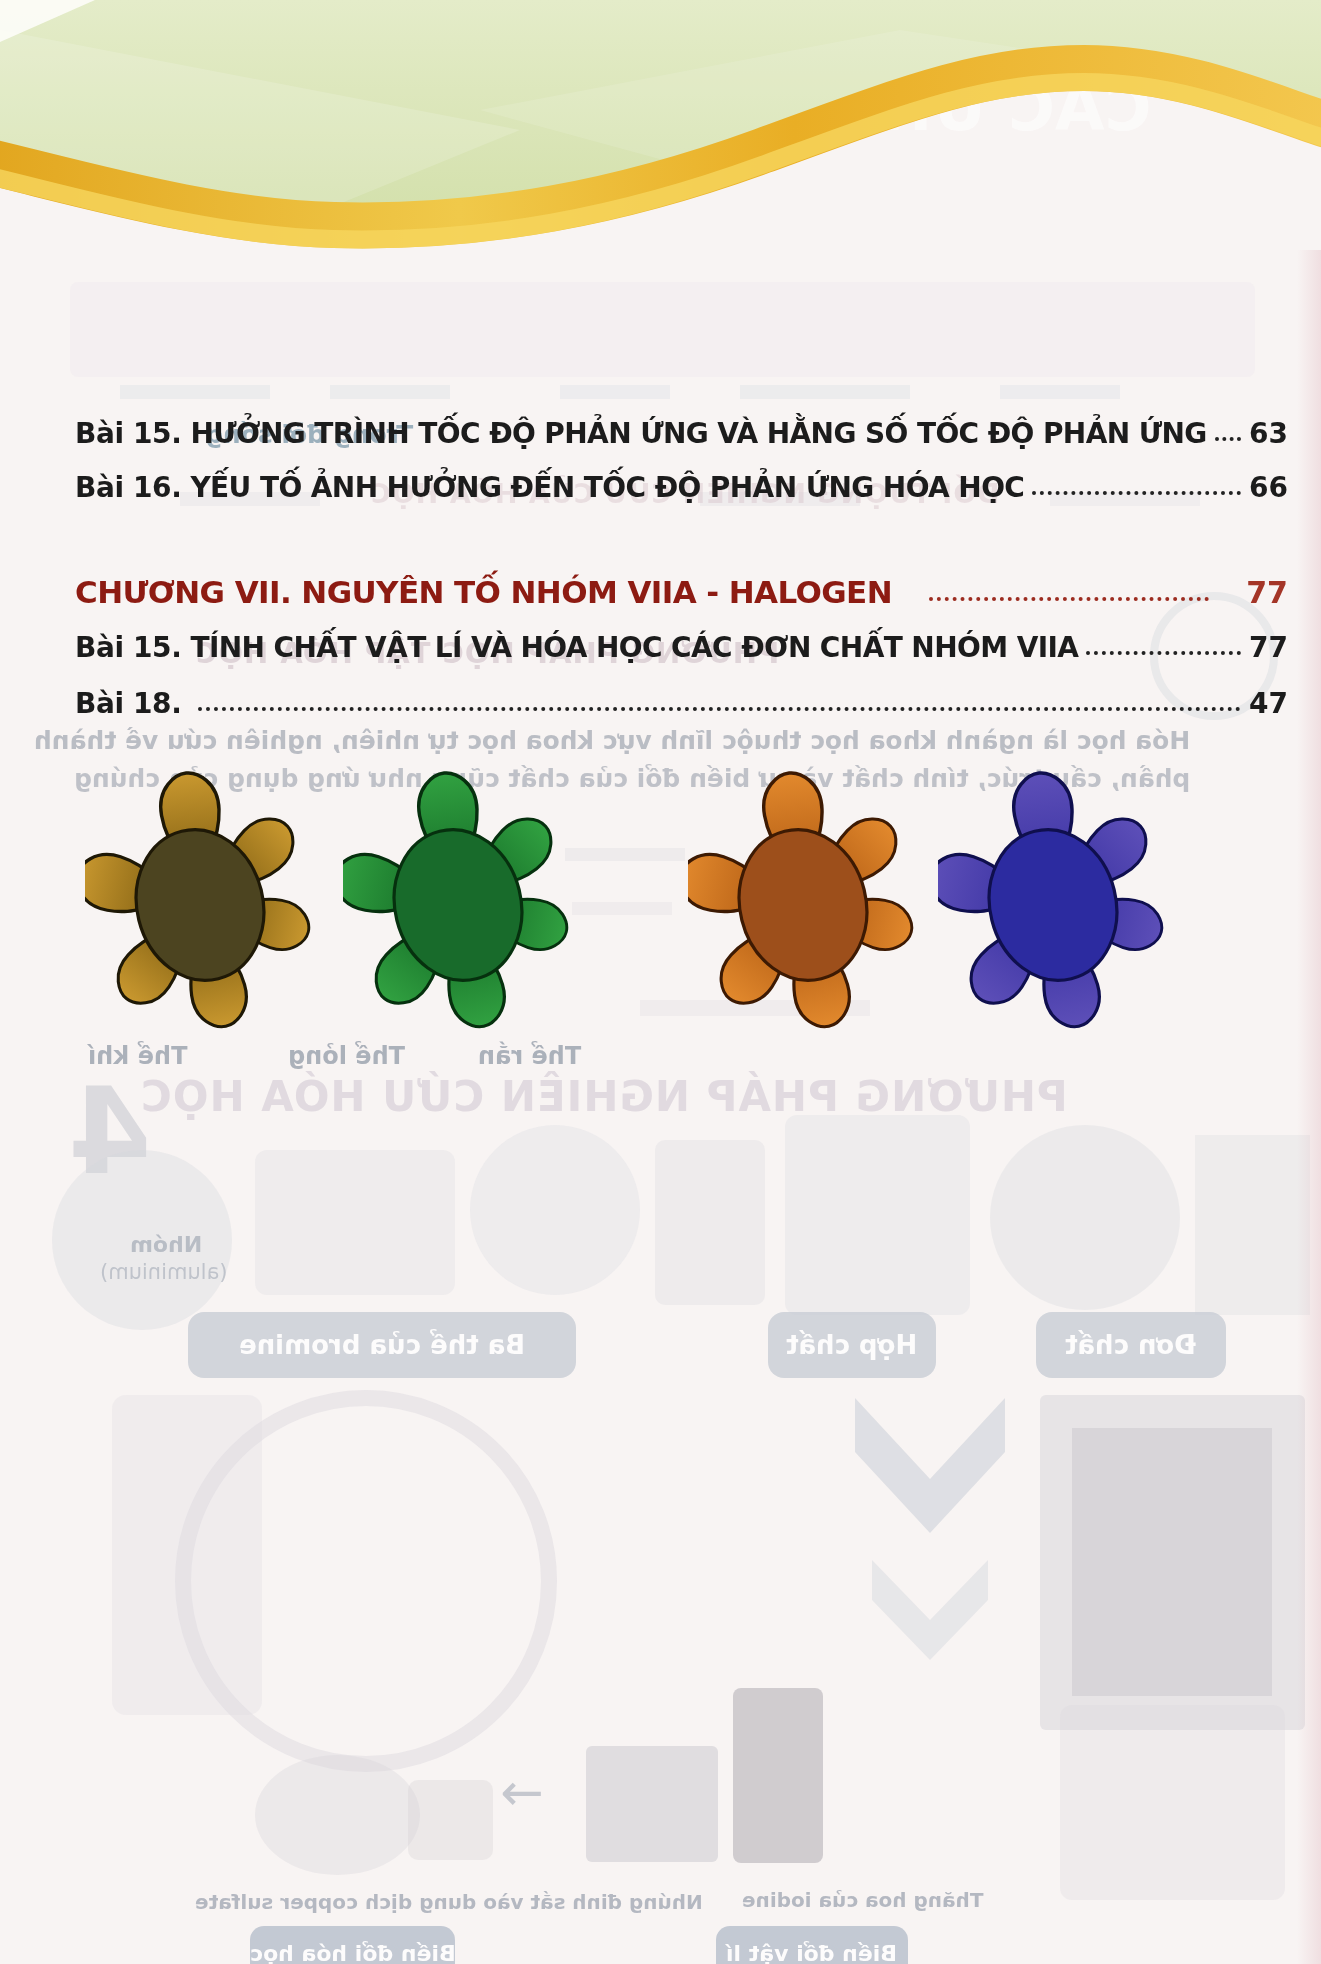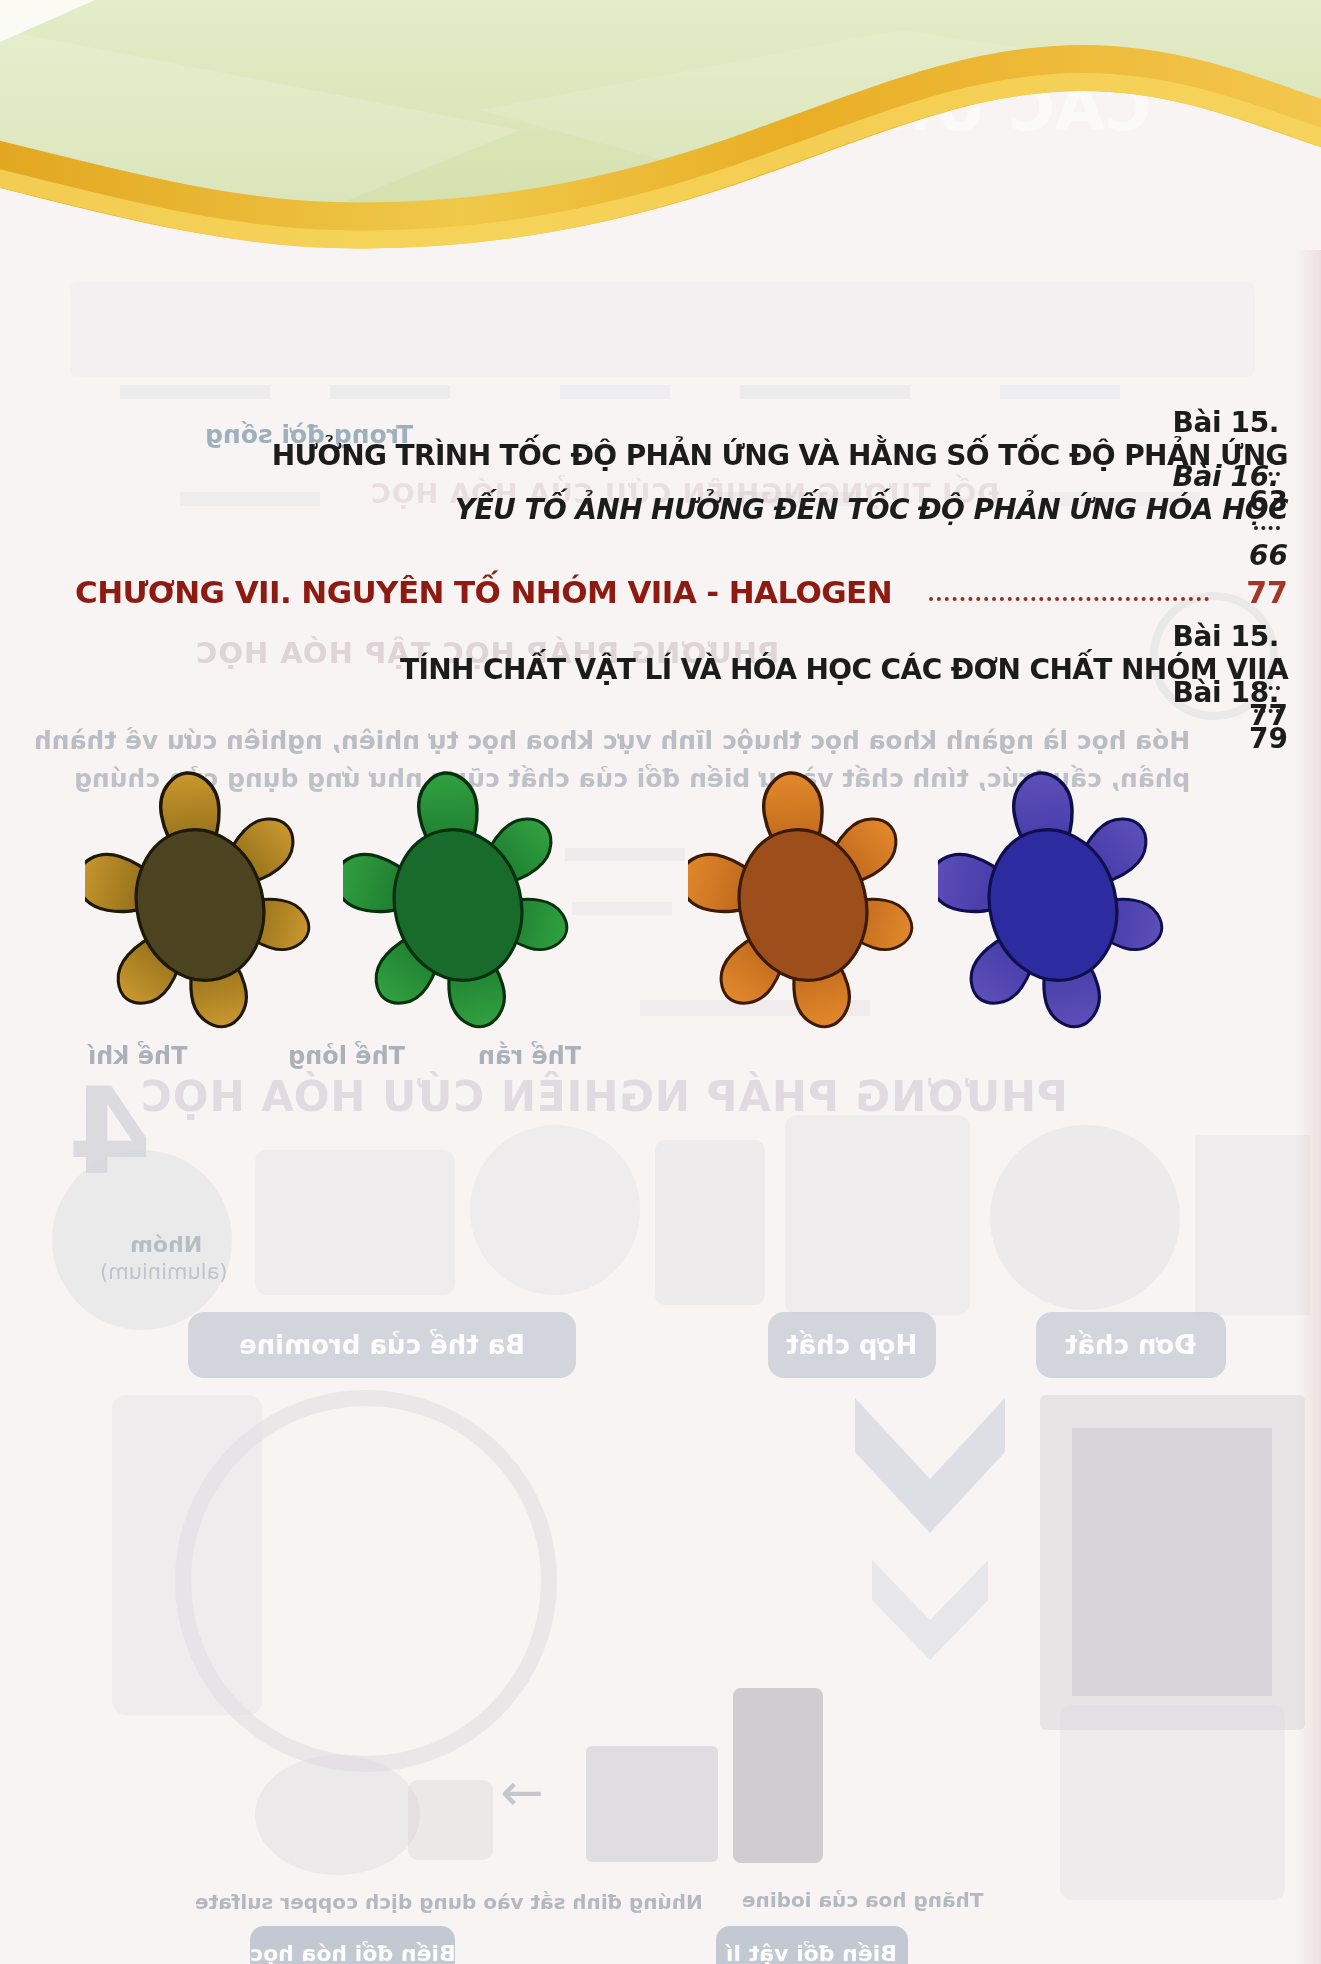--- a/index.html
+++ b/index.html
@@ -16,21 +16,21 @@
   .pillb{position:absolute;border-radius:16px;display:flex;align-items:center;justify-content:center;pointer-events:none;}
   .pillb span{white-space:nowrap;}
   
   .toc-row{position:absolute;left:75px;width:1213px;display:flex;align-items:flex-end;height:44px;}
   .toc-row .t-label{white-space:nowrap;letter-spacing:-0.6px;}
   .toc-row .dots{flex:1;border-bottom:4px dotted currentColor;margin:0 8px 9px 8px;min-width:26px;}
   .toc-row .t-page{white-space:nowrap;margin-bottom:0;}
   .chapter-row{font-weight:800;font-size:31px;color:var(--chapter-color,#8d1b12);}
   .chapter-row .dots{color:#9c2c20;}
   .chapter-row .t-page{font-size:30px;font-weight:600;color:#a43527;}
-  .lesson-row{font-weight:700;font-size:28px;color:var(--lesson-color,#1c1c1c);flex-direction:column;}
+  .lesson-row{font-weight:700;font-size:28px;color:var(--lesson-color,#1c1c1c);}
   .lesson-row .t-prefix{font-weight:800;margin-right:9px;white-space:nowrap;letter-spacing:-0.4px;}
   .lesson-row .dots{color:#222;}
   .lesson-row .t-page{font-size:28px;font-weight:600;color:#1c1c1c;}
   
   .molecule{position:absolute;width:230px;height:270px;}
   
   #edge-tint{position:absolute;top:250px;right:0;width:24px;height:1714px;
     background:linear-gradient(to left, rgba(219,172,182,0.30), rgba(219,172,182,0));pointer-events:none;}
 </style>
 </head>
@@ -128,41 +128,41 @@
   <div class="pillb" style="left:716px;top:1926px;width:192px;height:54px;background:#b7bfcc;opacity:.8;border-radius:14px;">
     <span class="mir" style="font-size:22px;font-weight:700;color:#ffffff;">Biến đổi vật lí</span>
   </div>
 
   <div class="toc-row lesson-row" style="top:406px;">
     <span class="t-prefix">Bài 15.</span>
     <span class="t-label">HƯỞNG TRÌNH TỐC ĐỘ PHẢN ỨNG VÀ HẰNG SỐ TỐC ĐỘ PHẢN ỨNG</span>
     <span class="dots"></span>
     <span class="t-page">63</span>
   </div>
-  <div class="toc-row lesson-row" style="top:460px;font-style:italic;">
+  <div class="toc-row lesson-row" style="top:460px;">
     <span class="t-prefix">Bài 16.</span>
     <span class="t-label">YẾU TỐ ẢNH HƯỞNG ĐẾN TỐC ĐỘ PHẢN ỨNG HÓA HỌC</span>
     <span class="dots"></span>
     <span class="t-page">66</span>
   </div>
   <div class="toc-row chapter-row" style="top:566px;gap:29px;">
     <span class="t-label">CHƯƠNG VII. NGUYÊN TỐ NHÓM VIIA - HALOGEN</span>
     <span class="dots"></span>
     <span class="t-page">77</span>
   </div>
   <div class="toc-row lesson-row" style="top:620px;">
     <span class="t-prefix">Bài 15.</span>
     <span class="t-label">TÍNH CHẤT VẬT LÍ VÀ HÓA HỌC CÁC ĐƠN CHẤT NHÓM VIIA</span>
     <span class="dots"></span>
     <span class="t-page">77</span>
   </div>
   <div class="toc-row lesson-row" style="top:676px;">
     <span class="t-prefix">Bài 18.</span>
     <span class="dots"></span>
-    <span class="t-page">79</span>
+    <span class="t-page">47</span>
   </div>
 
   <div class="molecule" style="left:85px;top:770px;"><svg viewBox="-115 -135 230 270" width="230" height="270">
         <defs>
           <linearGradient id="lg0" x1="0" y1="0" x2="0" y2="1">
             <stop offset="0" stop-color="#c9982f"></stop>
             <stop offset="1" stop-color="#7c5c10"></stop>
           </linearGradient>
         </defs>
         <path d="M -8,-30 C -13,-52 -25,-60 -27,-87 C -29,-113 -10,-124 0,-124 C 10,-124 29,-113 27,-87 C 25,-60 13,-52 8,-30 C 4,-23 -4,-23 -8,-30 Z" transform="rotate(-6) scale(1.07)" fill="url(#lg0)" stroke="#1e1806" stroke-width="3.2"></path>

